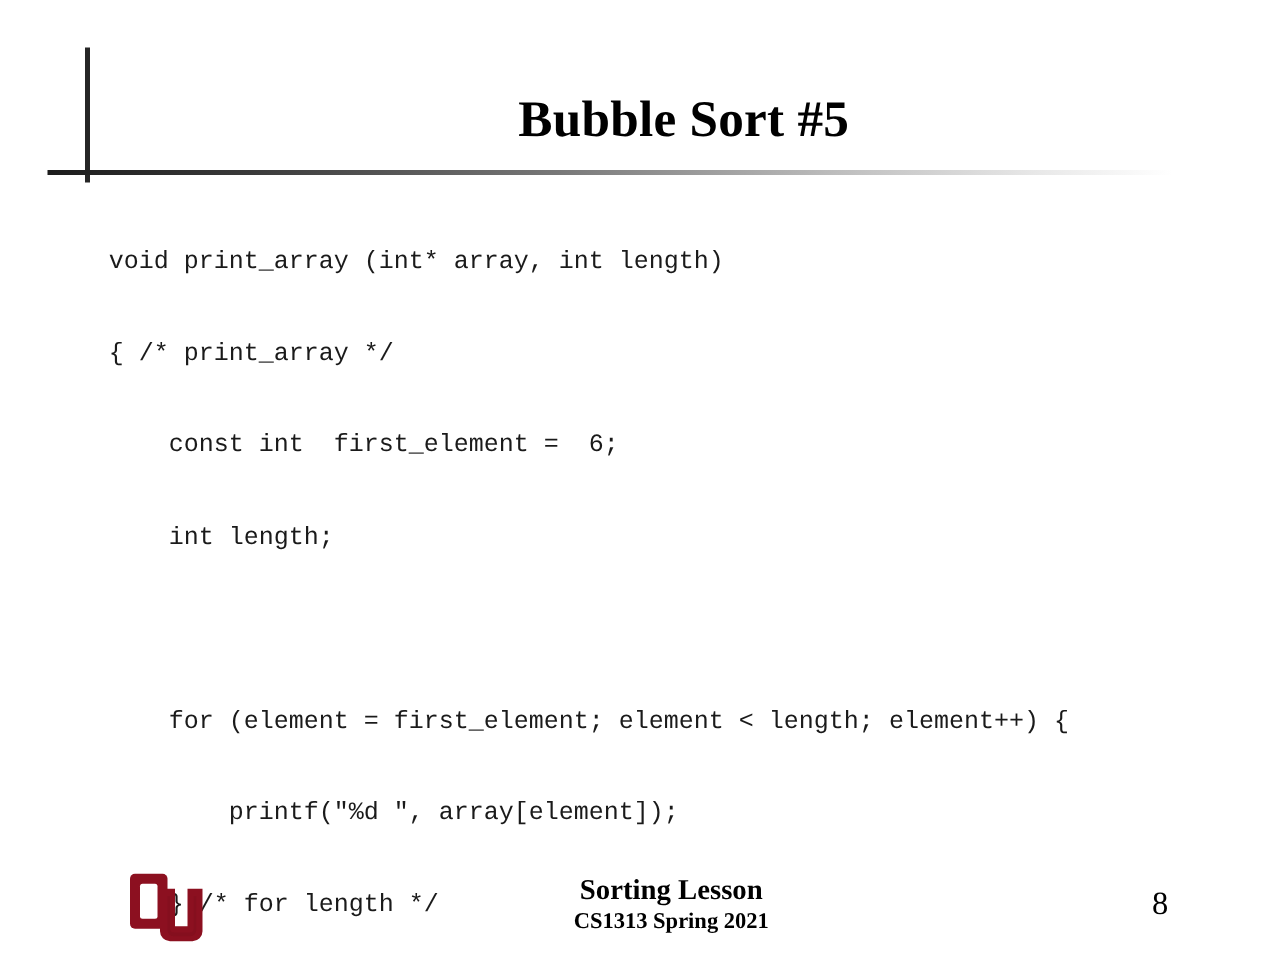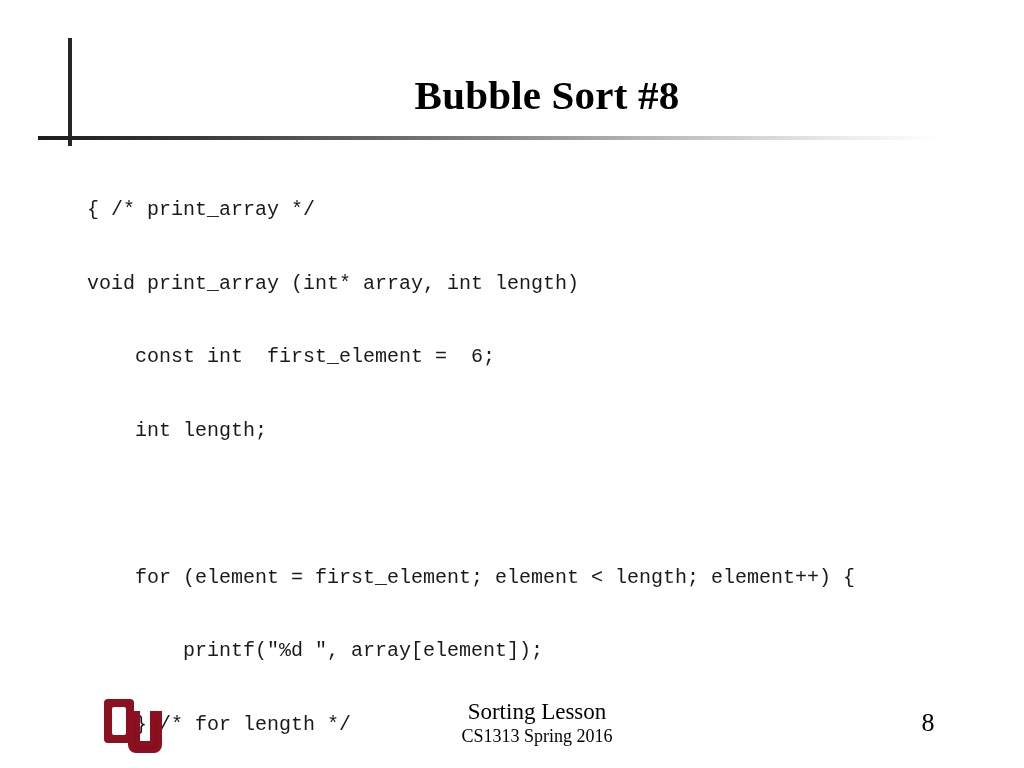--- a/index.html
+++ b/index.html
@@ -73,20 +73,21 @@
 
   
   .footer-center {
     position: absolute;
     left: 312px;
     top: 699px;
     width: 450px;
     text-align: center;
     font-family: "Liberation Serif", serif;
     color: #000000;
+    font-weight: bold;
   }
   .footer-title {
     font-size: 23px;
     line-height: 26px;
   }
   .footer-sub {
     font-size: 18px;
     line-height: 22px;
   }
   .page-number {
@@ -112,25 +113,25 @@
   .ou-logo svg { display: block; }
 </style>
 </head>
 <body>
 
 <div class="slide">
 
   <div class="header-vrule"></div>
   <div class="header-hrule"></div>
 
-  <div class="slide-title">Bubble Sort #8</div>
+  <div class="slide-title">Bubble Sort #5</div>
 
   <div class="code-block">
+    <div class="code-line">void print_array (int* array, int length)</div>
     <div class="code-line">{ /* print_array */</div>
-    <div class="code-line">void print_array (int* array, int length)</div>
     <div class="code-line">    const int  first_element =  6;</div>
     <div class="code-line">    int length;</div>
     <div class="code-line"></div>
     <div class="code-line">    for (element = first_element; element &lt; length; element++) {</div>
     <div class="code-line">        printf("%d ", array[element]);</div>
     <div class="code-line">    } /* for length */</div>
     
     
   </div>
 
@@ -140,18 +141,18 @@
       <path d="M4 2 H26 A4 4 0 0 1 30 6 V42 A4 4 0 0 1 26 46 H4 A4 4 0 0 1 0 42 V6 A4 4 0 0 1 4 2 Z" fill="#8c1020"></path>
       <path d="M10 10 H20 A2 2 0 0 1 22 12 V36 A2 2 0 0 1 20 38 H10 A2 2 0 0 1 8 36 V12 A2 2 0 0 1 10 10 Z" fill="#ffffff"></path>
 
       <path d="M24 14 H36 V44 H46 V14 H58 V48 A8 8 0 0 1 50 56 H32 A8 8 0 0 1 24 48 Z" fill="#8c1020"></path>
       <path d="M30 20 H32 V46 A3 3 0 0 0 35 49 H48 A3 3 0 0 0 51 46 V20 H53 V47 A5 5 0 0 1 48 52 H35 A5 5 0 0 1 30 47 Z" fill="#6e0c18" opacity="0.25"></path>
     </svg>
   </div>
 
   <div class="footer-center">
     <div class="footer-title">Sorting Lesson</div>
-    <div class="footer-sub">CS1313 Spring 2016</div>
+    <div class="footer-sub">CS1313 Spring 2021</div>
   </div>
 
   <div class="page-number">8</div>
 
 </div>
 
 </body></html>

